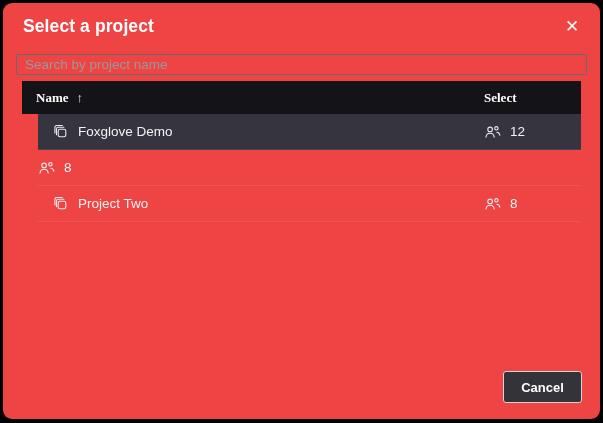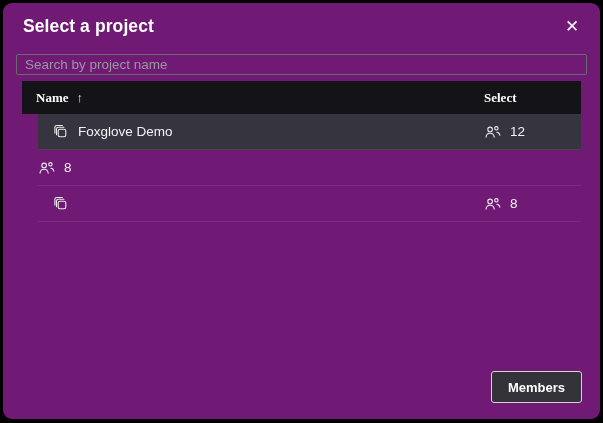--- a/index.html
+++ b/index.html
@@ -6,21 +6,21 @@
   html, body {
     width: 603px; height: 423px;
     background: #000;
     font-family: "Liberation Sans", sans-serif;
     overflow: hidden;
   }
   .backdrop { position: relative; width: 603px; height: 423px; background: #000; }
   .modal {
     position: absolute;
     left: 3px; right: 3px; top: 3px; bottom: 4px;
-    background: #701a75;
+    background: #ef4444;
     border-radius: 9px;
     overflow: hidden;
   }
   
   .modal-header {
     position: relative;
     padding: 13px 20px 9px 20px;
     height: 45px;
   }
   .dialog-title {
@@ -185,34 +185,35 @@
 
   <div class="row">
     <div class="name-col">
       <span class="icon project-icon">
         <svg width="17" height="17" viewBox="0 0 17 17" fill="none" stroke="currentColor" stroke-width="1.1" stroke-linejoin="round" stroke-linecap="round">
           <rect x="6.2" y="6.2" width="7.6" height="7.6" rx="1.7"></rect>
           <path d="M4.5 11.7 V6 c0-1 .8-1.8 1.8-1.8 h5.6"></path>
           <path d="M2.9 9.9 V4.3 c0-1 .8-1.8 1.8-1.8 h5.6"></path>
         </svg>
       </span>
+      <span class="row-name">Project Two</span>
     </div>
     <div class="members-col">
       <span class="icon members-icon">
         <svg width="17" height="17" viewBox="0 0 17 17" fill="none" stroke="currentColor" stroke-width="1.1" stroke-linecap="round">
           <circle cx="6.1" cy="6.4" r="2.3"></circle>
           <path d="M2 14.1 c.3-2.3 2-3.8 4.1-3.8 s3.8 1.5 4.1 3.8"></path>
           <circle cx="12.4" cy="5.3" r="1.7"></circle>
           <path d="M12.9 9.2 c1.6.2 2.7 1.4 2.9 3"></path>
         </svg>
       </span>
       <span class="row-members">8</span>
     </div>
   </div>
 </div>
     </div>
 
     <div class="footer">
-      <button class="cancel-btn">Members</button>
+      <button class="cancel-btn">Cancel</button>
     </div>
 
   </div>
 </div>
 
 </body></html>

